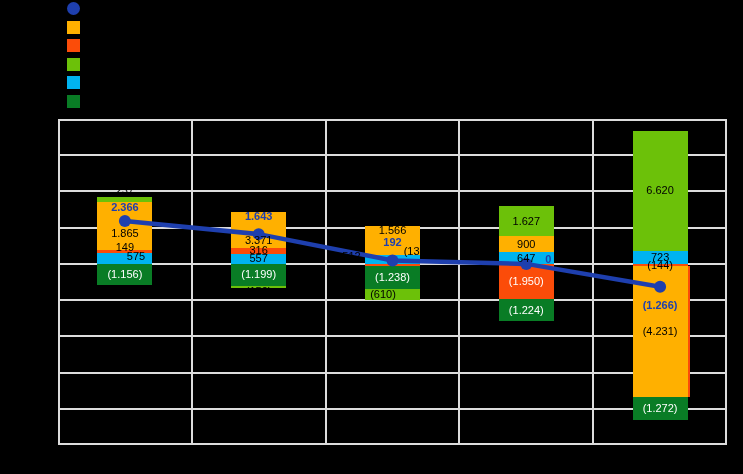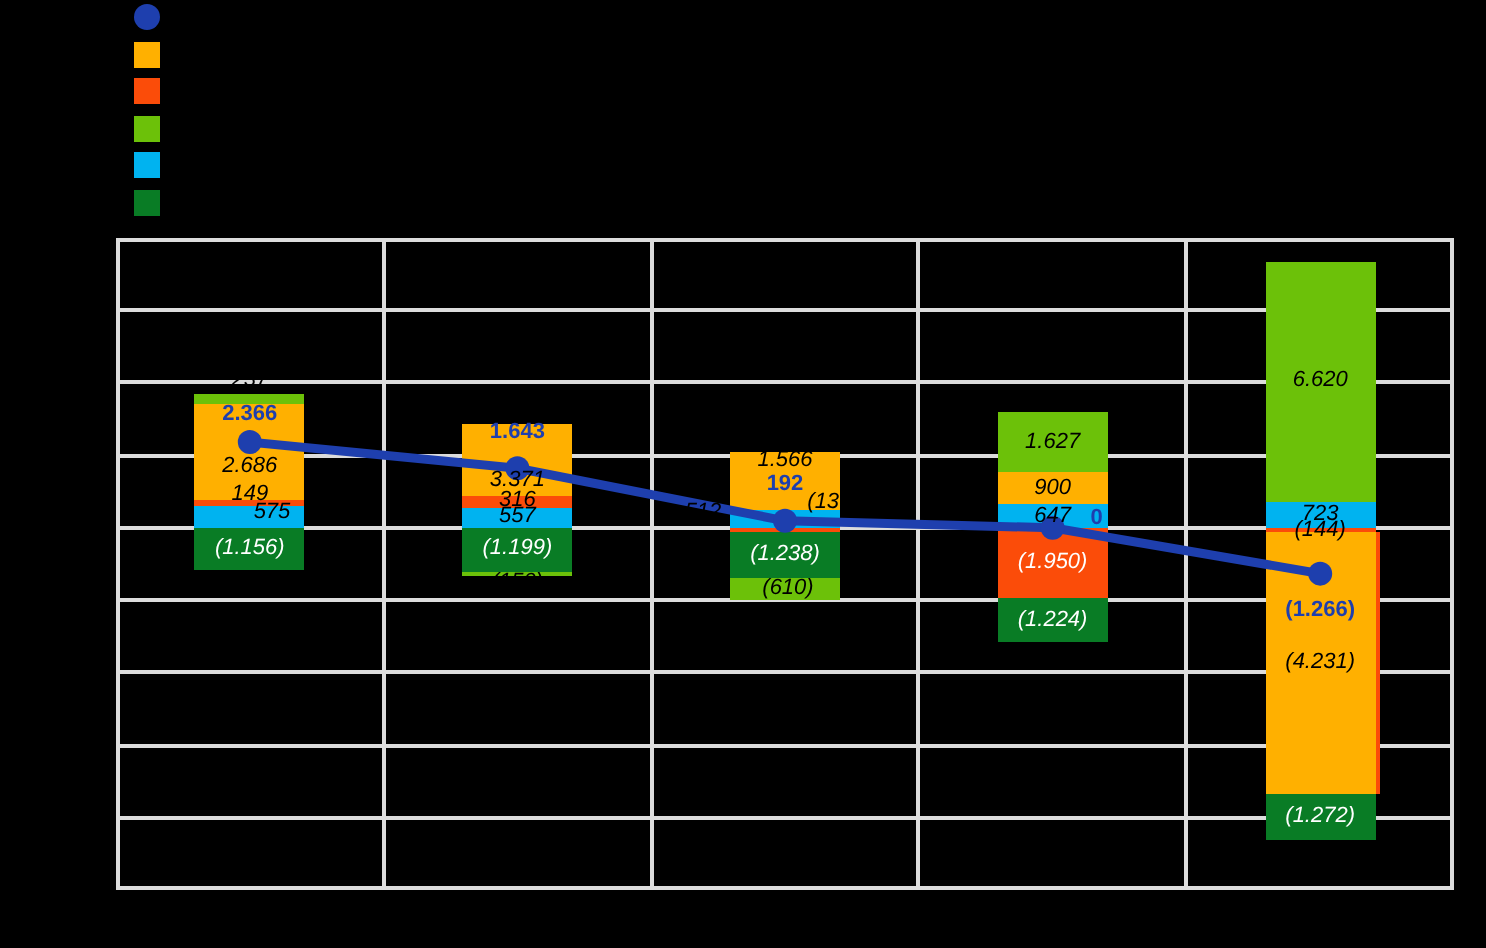--- a/index.html
+++ b/index.html
@@ -3,21 +3,21 @@
 <meta charset="utf-8">
 <style>
   html,body{margin:0;padding:0;background:#000;}
   #chart-canvas{
     position:relative;width:743px;height:474px;background:#000;overflow:hidden;
     font-family:"Liberation Sans",sans-serif;
   }
   .plot-border{position:absolute;border:2px solid #DCDCDC;box-sizing:border-box;background:transparent;}
   .gridline{position:absolute;background:#DCDCDC;}
   .bar-segment{position:absolute;}
-  .seg-label{position:absolute;width:84px;text-align:center;font-size:11px;line-height:13px;white-space:nowrap;font-style:italic;}
+  .seg-label{position:absolute;width:84px;text-align:center;font-size:11px;line-height:13px;white-space:nowrap;}
   .line-label{position:absolute;width:84px;text-align:center;font-size:11px;line-height:13px;font-weight:bold;white-space:nowrap;}
   .legend-marker{position:absolute;}
   svg{position:absolute;left:0;top:0;pointer-events:none;}
 </style>
 </head>
 <body>
 
 <div id="chart-canvas">
   <div id="legend"></div>
   <div id="plot"></div>
@@ -61,34 +61,34 @@
     <div class="bar-segment" style="left: 632.6px; top: 396.77px; width: 55px; height: 23.0373px; background: rgb(9, 124, 37);"></div>
     <svg width="743" height="474">
       <polyline points="124.9,221.038 258.70000000000005,234.13233333333335 392.5,260.41155555555554 526.3000000000001,263.8888888888889 660.1,286.81755555555554" fill="none" stroke="#1E3FAE" stroke-width="4.5"></polyline>
       <circle cx="124.9" cy="221.038" r="6" fill="#1E3FAE"></circle>
       <circle cx="258.70000000000005" cy="234.13233333333335" r="6" fill="#1E3FAE"></circle>
       <circle cx="392.5" cy="260.41155555555554" r="6" fill="#1E3FAE"></circle>
       <circle cx="526.3000000000001" cy="263.8888888888889" r="6" fill="#1E3FAE"></circle>
       <circle cx="660.1" cy="286.81755555555554" r="6" fill="#1E3FAE"></circle>
     </svg>
     <div class="seg-label" style="left: 82.9px; top: 183.995px; color: rgb(0, 0, 0);">237</div>
-    <div class="seg-label" style="left: 82.9px; top: 227.464px; color: rgb(0, 0, 0);">2.686</div>
+    <div class="seg-label" style="left: 82.9px; top: 227.464px; color: rgb(0, 0, 0);">1.865</div>
     <div class="seg-label" style="left: 82.9px; top: 241.381px; color: rgb(0, 0, 0);">149</div>
     <div class="seg-label" style="left: 94px; top: 250.182px; color: rgb(0, 0, 0);">575</div>
     <div class="seg-label" style="left: 82.9px; top: 267.857px; color: rgb(255, 255, 255);">(1.156)</div>
     <div class="seg-label" style="left: 216.7px; top: 234.313px; color: rgb(0, 0, 0);">3.371</div>
     <div class="seg-label" style="left: 216.7px; top: 244.439px; color: rgb(0, 0, 0);">316</div>
     <div class="seg-label" style="left: 216.7px; top: 252.345px; color: rgb(0, 0, 0);">557</div>
     <div class="seg-label" style="left: 216.7px; top: 268.247px; color: rgb(255, 255, 255);">(1.199)</div>
     <div class="seg-label" style="left: 216.7px; top: 285.462px; color: rgb(0, 0, 0);">(150)</div>
     <div class="seg-label" style="left: 350.5px; top: 223.935px; color: rgb(0, 0, 0);">1.566</div>
     <div class="seg-label" style="left: 309.5px; top: 249.752px; color: rgb(0, 0, 0);">512</div>
     <div class="seg-label" style="left: 374.5px; top: 245px; color: rgb(0, 0, 0);">(130)</div>
     <div class="seg-label" style="left: 350.5px; top: 270.954px; color: rgb(255, 255, 255);">(1.238)</div>
-    <div class="seg-label" style="left: 352px; top: 287.689px; color: rgb(0, 0, 0);">(610)</div>
+    <div class="seg-label" style="left: 341px; top: 287.689px; color: rgb(0, 0, 0);">(610)</div>
     <div class="seg-label" style="left: 484.3px; top: 214.638px; color: rgb(0, 0, 0);">1.627</div>
     <div class="seg-label" style="left: 484.3px; top: 237.521px; color: rgb(0, 0, 0);">900</div>
     <div class="seg-label" style="left: 484.3px; top: 251.53px; color: rgb(0, 0, 0);">647</div>
     <div class="seg-label" style="left: 484.3px; top: 275.047px; color: rgb(255, 255, 255);">(1.950)</div>
     <div class="seg-label" style="left: 484.3px; top: 303.79px; color: rgb(255, 255, 255);">(1.224)</div>
     <div class="seg-label" style="left: 618.1px; top: 184.347px; color: rgb(0, 0, 0);">6.620</div>
     <div class="seg-label" style="left: 618.1px; top: 250.842px; color: rgb(0, 0, 0);">723</div>
     <div class="seg-label" style="left: 618.1px; top: 258.693px; color: rgb(0, 0, 0);">(144)</div>
     <div class="seg-label" style="left: 618.1px; top: 325.134px; color: rgb(0, 0, 0);">(4.231)</div>
     <div class="seg-label" style="left: 618.1px; top: 401.789px; color: rgb(255, 255, 255);">(1.272)</div>

